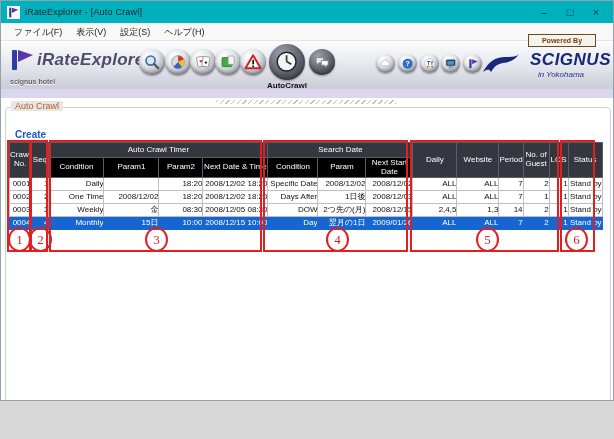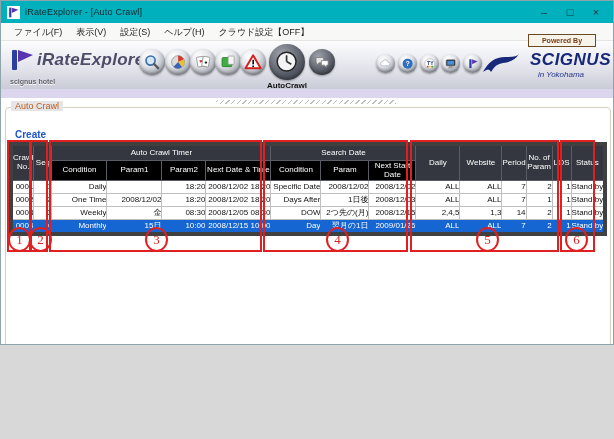--- a/index.html
+++ b/index.html
@@ -1,16 +1,16 @@
 <!DOCTYPE html>
 <html><head>
 <meta charset="utf-8">
 <style>
   html,body{margin:0;padding:0;background:#d8d8d8;font-family:"Liberation Sans",sans-serif;}
-  #window{position:relative;width:614px;height:345px;background:#fff;border:1px solid #8fa3ab;box-sizing:border-box;overflow:hidden;}
+  #window{position:relative;width:614px;height:401px;background:#fff;border:1px solid #8fa3ab;box-sizing:border-box;overflow:hidden;}
 
   
   .titlebar{position:absolute;left:0;top:0;width:100%;height:22px;background:#00b1bd;display:flex;align-items:center;}
   .titlebar .appicon{width:13px;height:13px;margin:0 5px 0 6px;}
   .titlebar .title{font-size:9px;color:#10232a;letter-spacing:.2px;}
   .wctrls{position:absolute;right:4px;top:0;height:22px;display:flex;}
   .wctrls span{width:26px;height:22px;display:flex;align-items:center;justify-content:center;font-size:11px;color:#143038;cursor:default;}
 
   
   .menubar{position:absolute;left:0;top:22px;width:100%;height:18px;background:#f8f8f6;border-bottom:1px solid #e4e4e0;display:flex;align-items:center;padding-left:6px;box-sizing:border-box;}
@@ -46,21 +46,21 @@
   .createlink{position:absolute;left:14px;top:128px;font-size:10px;font-weight:bold;color:#1f56c8;}
 
   
   table.grid{position:absolute;left:8px;top:141px;border-collapse:collapse;table-layout:fixed;}
   table.grid th{background:#000000;color:#fff;font-weight:normal;font-size:8px;border:1px solid #5a5d66;padding:0;line-height:1.1;}
   table.grid thead tr.gh th{height:14px;background:#34373f;}
   table.grid thead tr.sh th{height:19px;}
   table.grid th.span2{background:#3b3f48;}
   table.grid td{border:1px solid #bfbfbf;font-size:8px;color:#111;text-align:right;padding:0;height:12px;line-height:12px;overflow:hidden;white-space:nowrap;}
   table.grid tr.selected td{background:#1565d2;color:#fff;border-color:#1565d2;border-top-color:#0d4fae;}
-  table.grid{border:4px solid #404040;}
+  table.grid{border:1px solid #404040;}
 
   
   .ann{position:absolute;border:2px solid #e02020;pointer-events:none;}
   .anncircle{position:absolute;width:19px;height:21px;border:2px solid #e02020;border-radius:50%;color:#e02020;font-size:13px;line-height:21px;text-align:center;background:transparent;pointer-events:none;font-family:"Liberation Serif",serif;}
 
   
   .btoolbar{position:absolute;left:0;top:405px;width:100%;height:26px;background:linear-gradient(#f4f2e7,#e4e1cf);border-top:1px solid #c9c5ae;border-bottom:1px solid #cfccb8;}
   .bbtn{position:absolute;top:3px;width:24px;height:20px;display:flex;align-items:center;justify-content:center;}
   .bsep{position:absolute;left:258px;top:2px;width:1px;height:22px;background:#bcb8a2;border-right:1px solid #fbfaf2;}
   .statusstrip{position:absolute;left:0;top:431px;width:100%;height:5px;background:#f5f3ea;}
@@ -83,21 +83,20 @@
       <span>□</span>
       <span>×</span>
     </div>
   </div>
 
   <div class="menubar">
     <span class="mitem">ファイル(F)</span>
     <span class="mitem">表示(V)</span>
     <span class="mitem">設定(S)</span>
     <span class="mitem">ヘルプ(H)</span>
-    <span class="mitem">クラウド設定【OFF】</span>
   </div>
 
   <div class="banner">
     <svg class="logomark" viewBox="0 0 26 26">
       <rect x="3" y="3" width="5" height="20" rx="1" fill="#2a3f9e"></rect>
       <polygon points="9,3 24,8 9,15" fill="#5a35b0"></polygon>
     </svg>
     <span class="logotext">iRateExplorer</span>
     <span class="hotelname">scignus hotel</span>
 
@@ -225,21 +224,21 @@
     </colgroup>
     <thead>
       <tr class="gh">
         <th rowspan="2" class="span2">Crawl No.</th>
         <th rowspan="2" class="span2">Seq</th>
         <th colspan="4">Auto Crawl Timer</th>
         <th colspan="3">Search Date</th>
         <th rowspan="2" class="span2">Daily</th>
         <th rowspan="2" class="span2">Website</th>
         <th rowspan="2" class="span2">Period</th>
-        <th rowspan="2" class="span2">No. of Param</th>
+        <th rowspan="2" class="span2">No. of Guest</th>
         <th rowspan="2" class="span2">LOS</th>
         <th rowspan="2" class="span2">Status</th>
       </tr>
       <tr class="sh">
         <th>Condition</th>
         <th>Param1</th>
         <th>Param2</th>
         <th>Next Date &amp; Time</th>
         <th>Condition</th>
         <th>Param</th>

